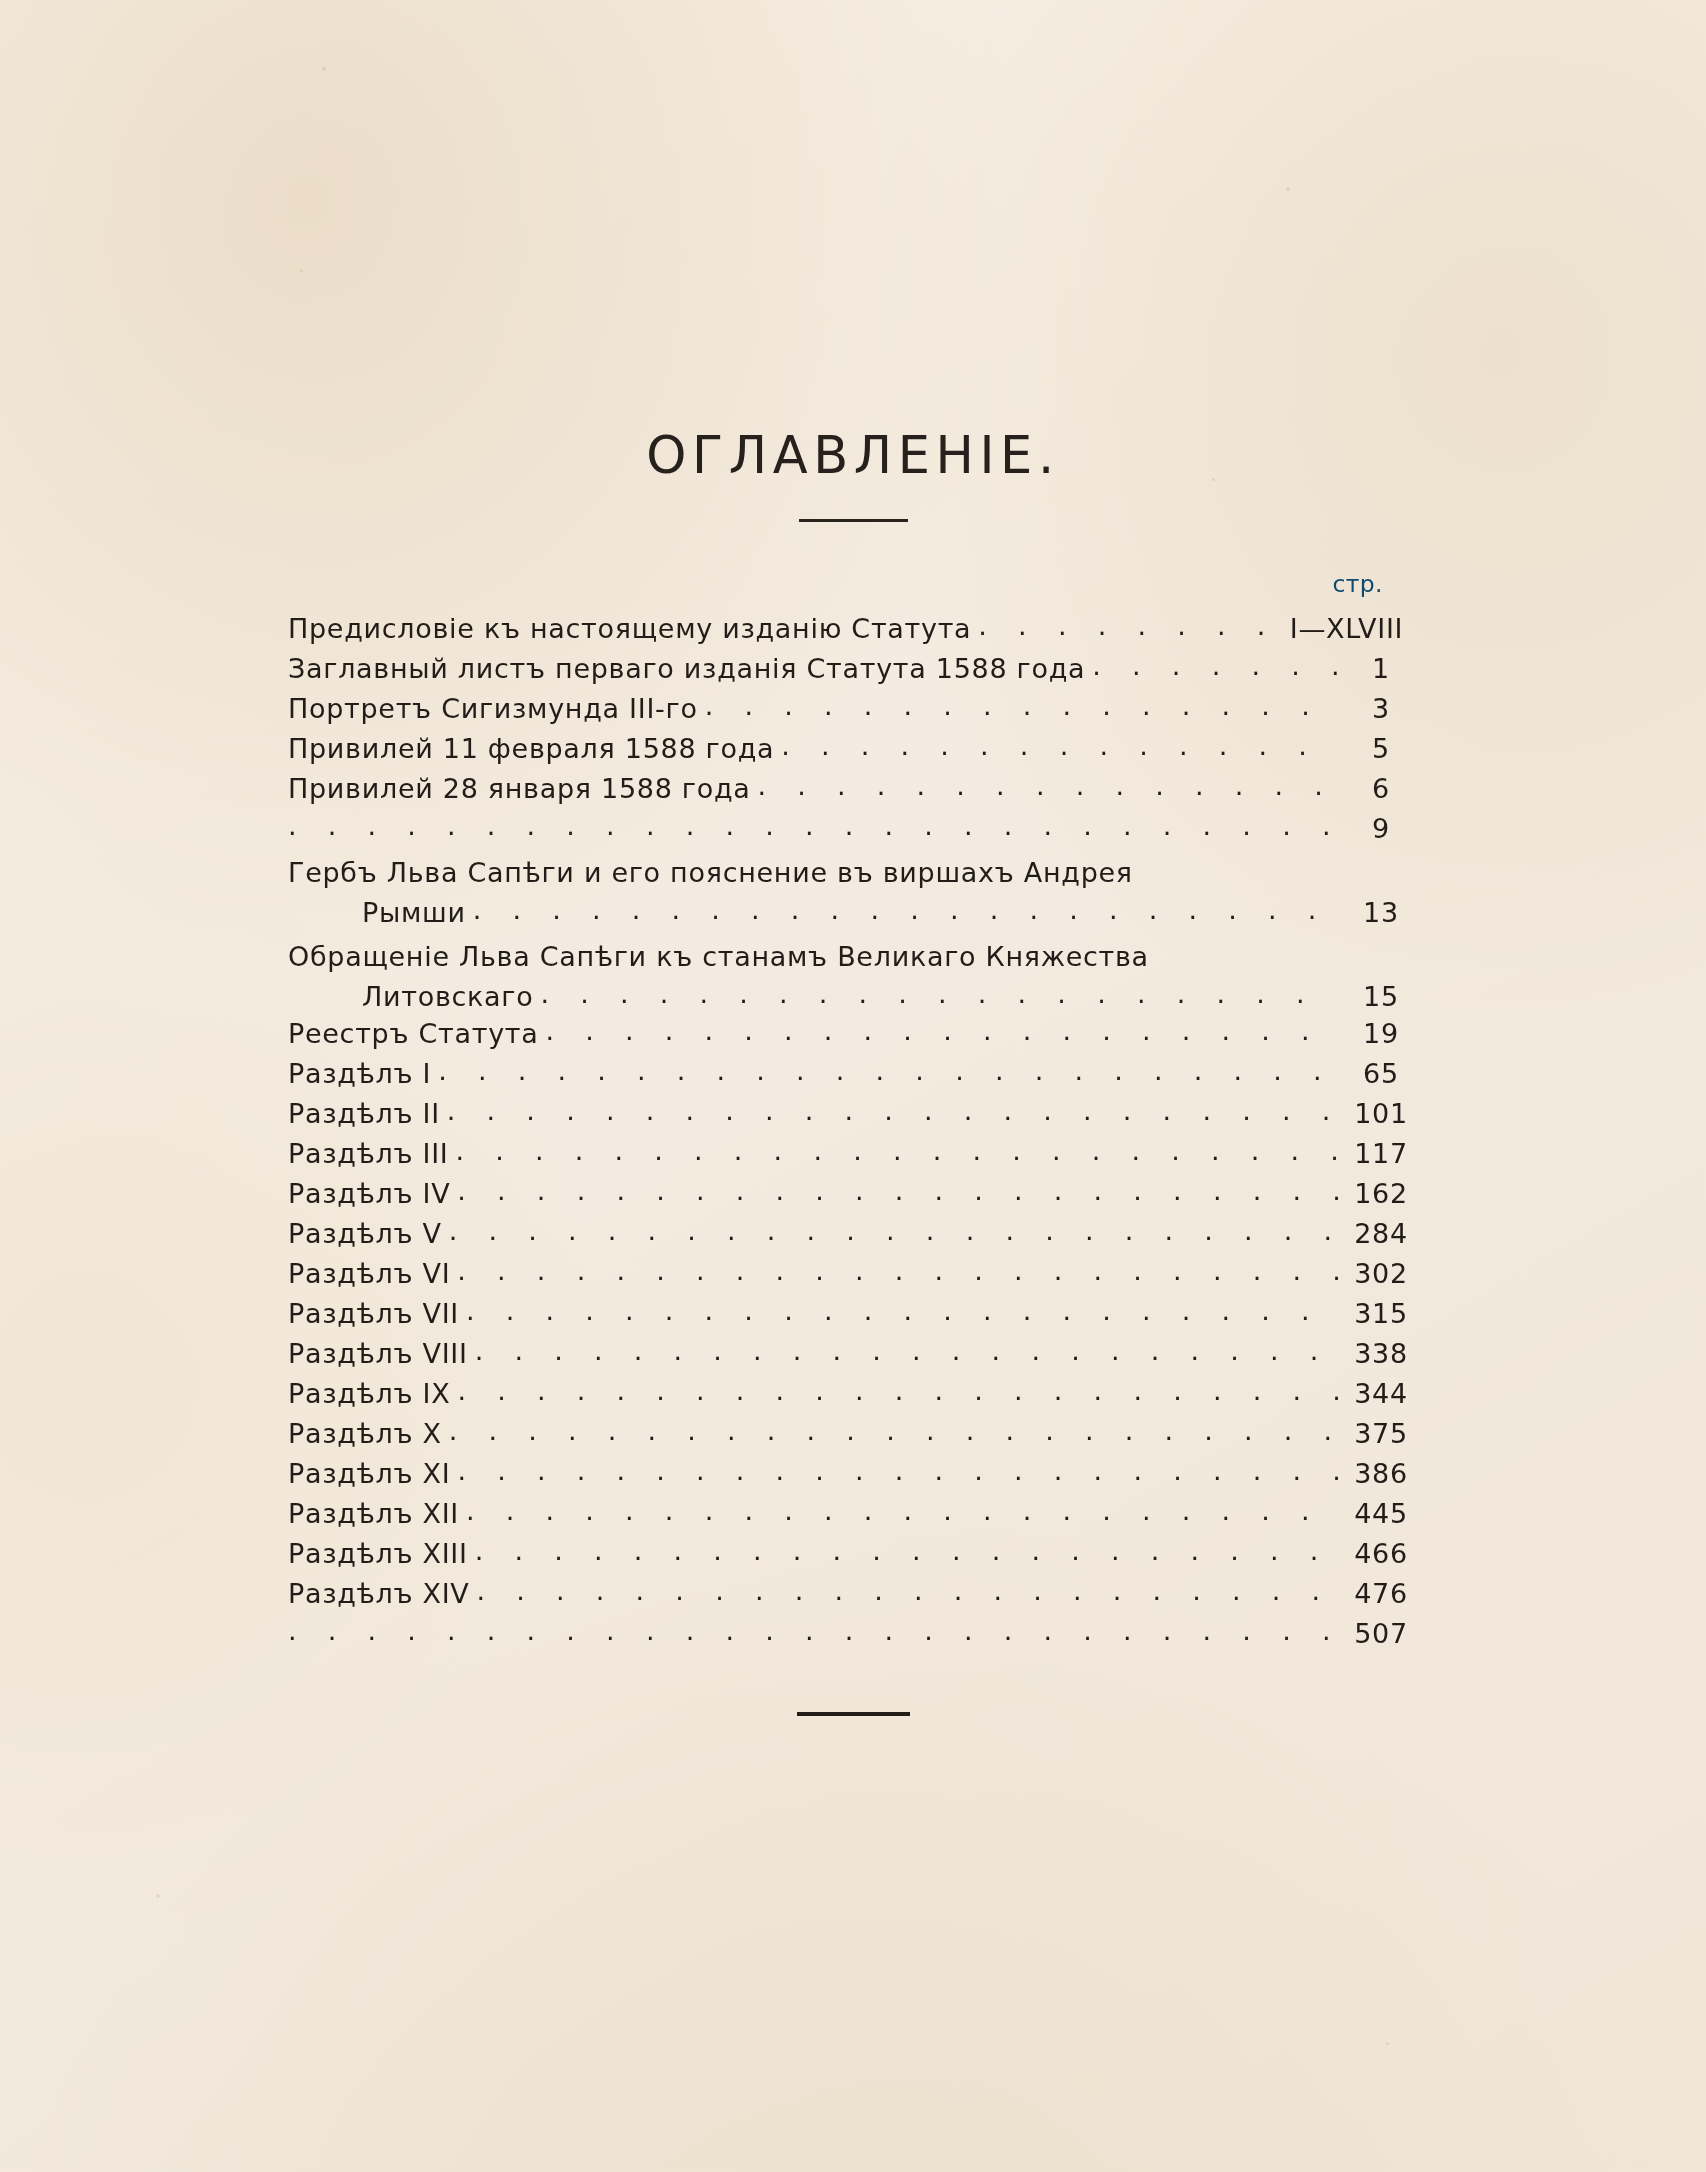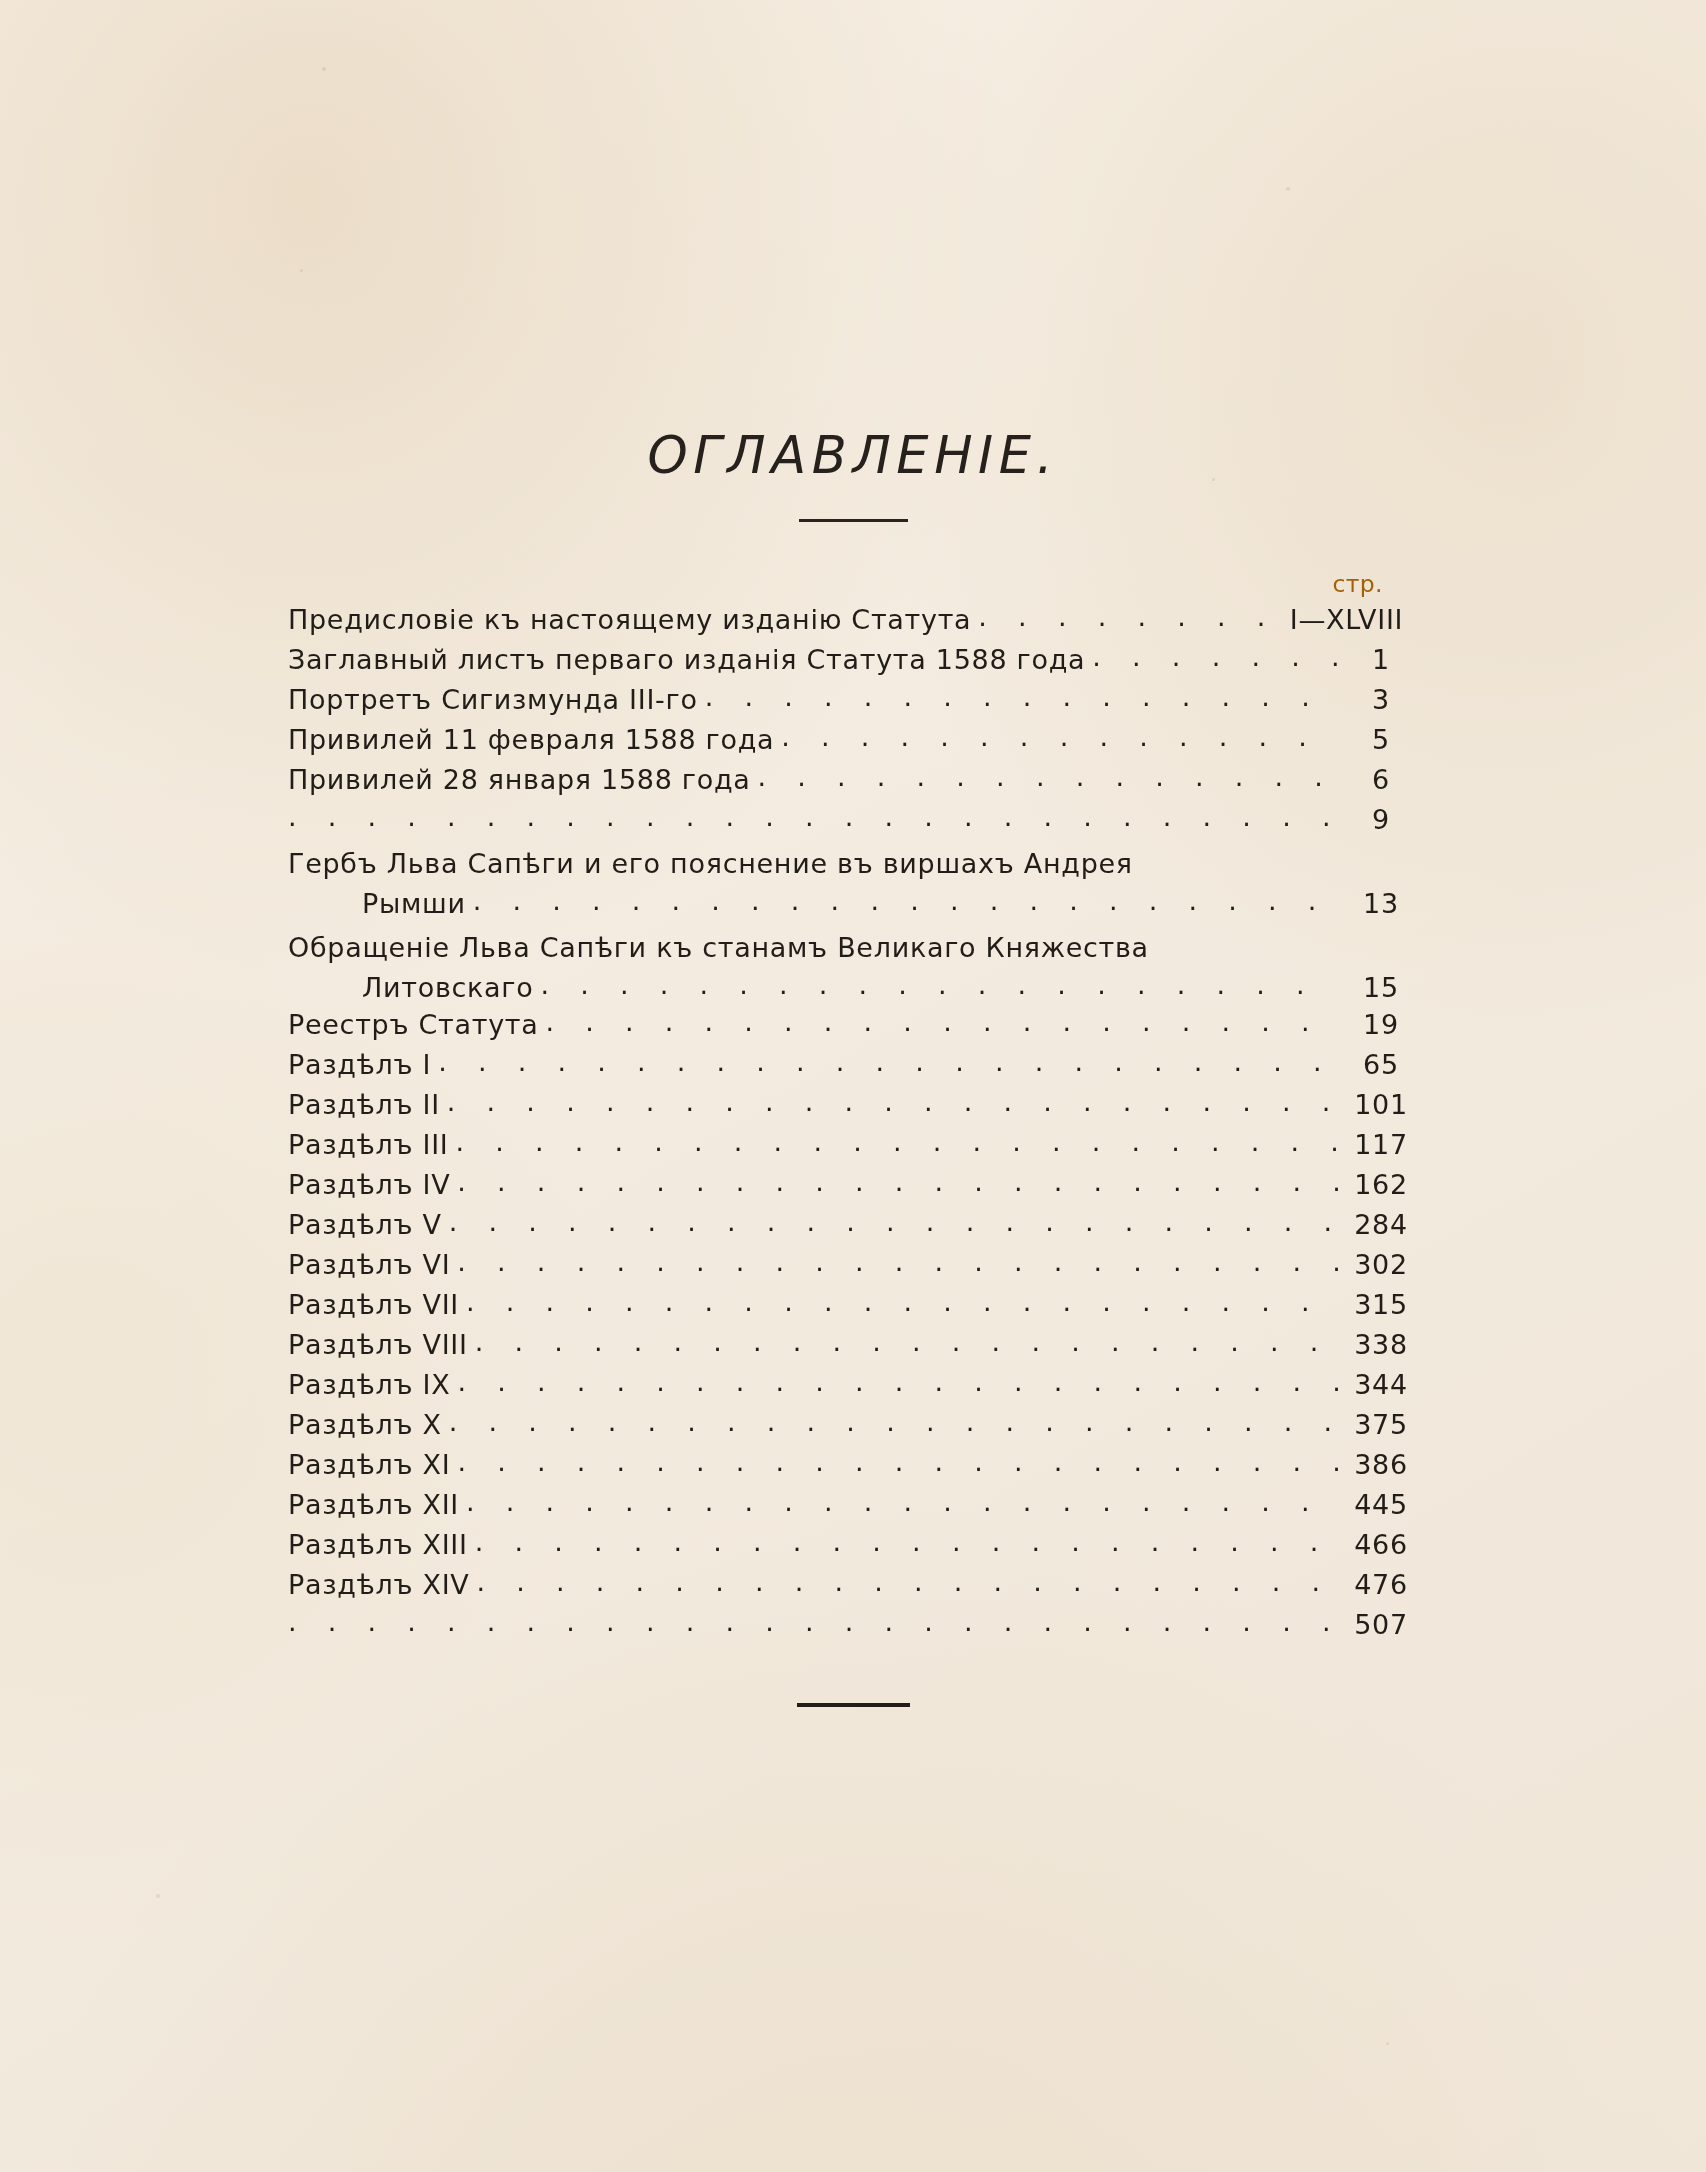--- a/index.html
+++ b/index.html
@@ -46,43 +46,42 @@
   }
 
   .doc-title {
     text-align: center;
     font-size: 51px;
     letter-spacing: 5.6px;
     color: #26211c;
     margin-top: 426px;
     font-family: "DejaVu Sans", sans-serif;
     font-weight: 400;
-    font-style: italic;
   }
 
   .rule-short {
     width: 109px;
     height: 3px;
     background: #2a241e;
     margin: 34px auto 0 auto;
   }
 
   .toc-wrap {
     width: 1130px;
     margin: 0 auto;
     margin-top: 48px;
     position: relative;
   }
 
   .stranitsy-label {
     text-align: right;
     font-size: 23.5px;
-    color: #a16207;
+    color: #0c4a6e;
     padding-right: 35px;
-    margin-bottom: 8px;
+    margin-bottom: 17px;
     letter-spacing: 0.4px;
   }
 
   .toc-list {
     list-style: none;
     margin: 0;
     padding: 0;
   }
 
   .toc-row {

